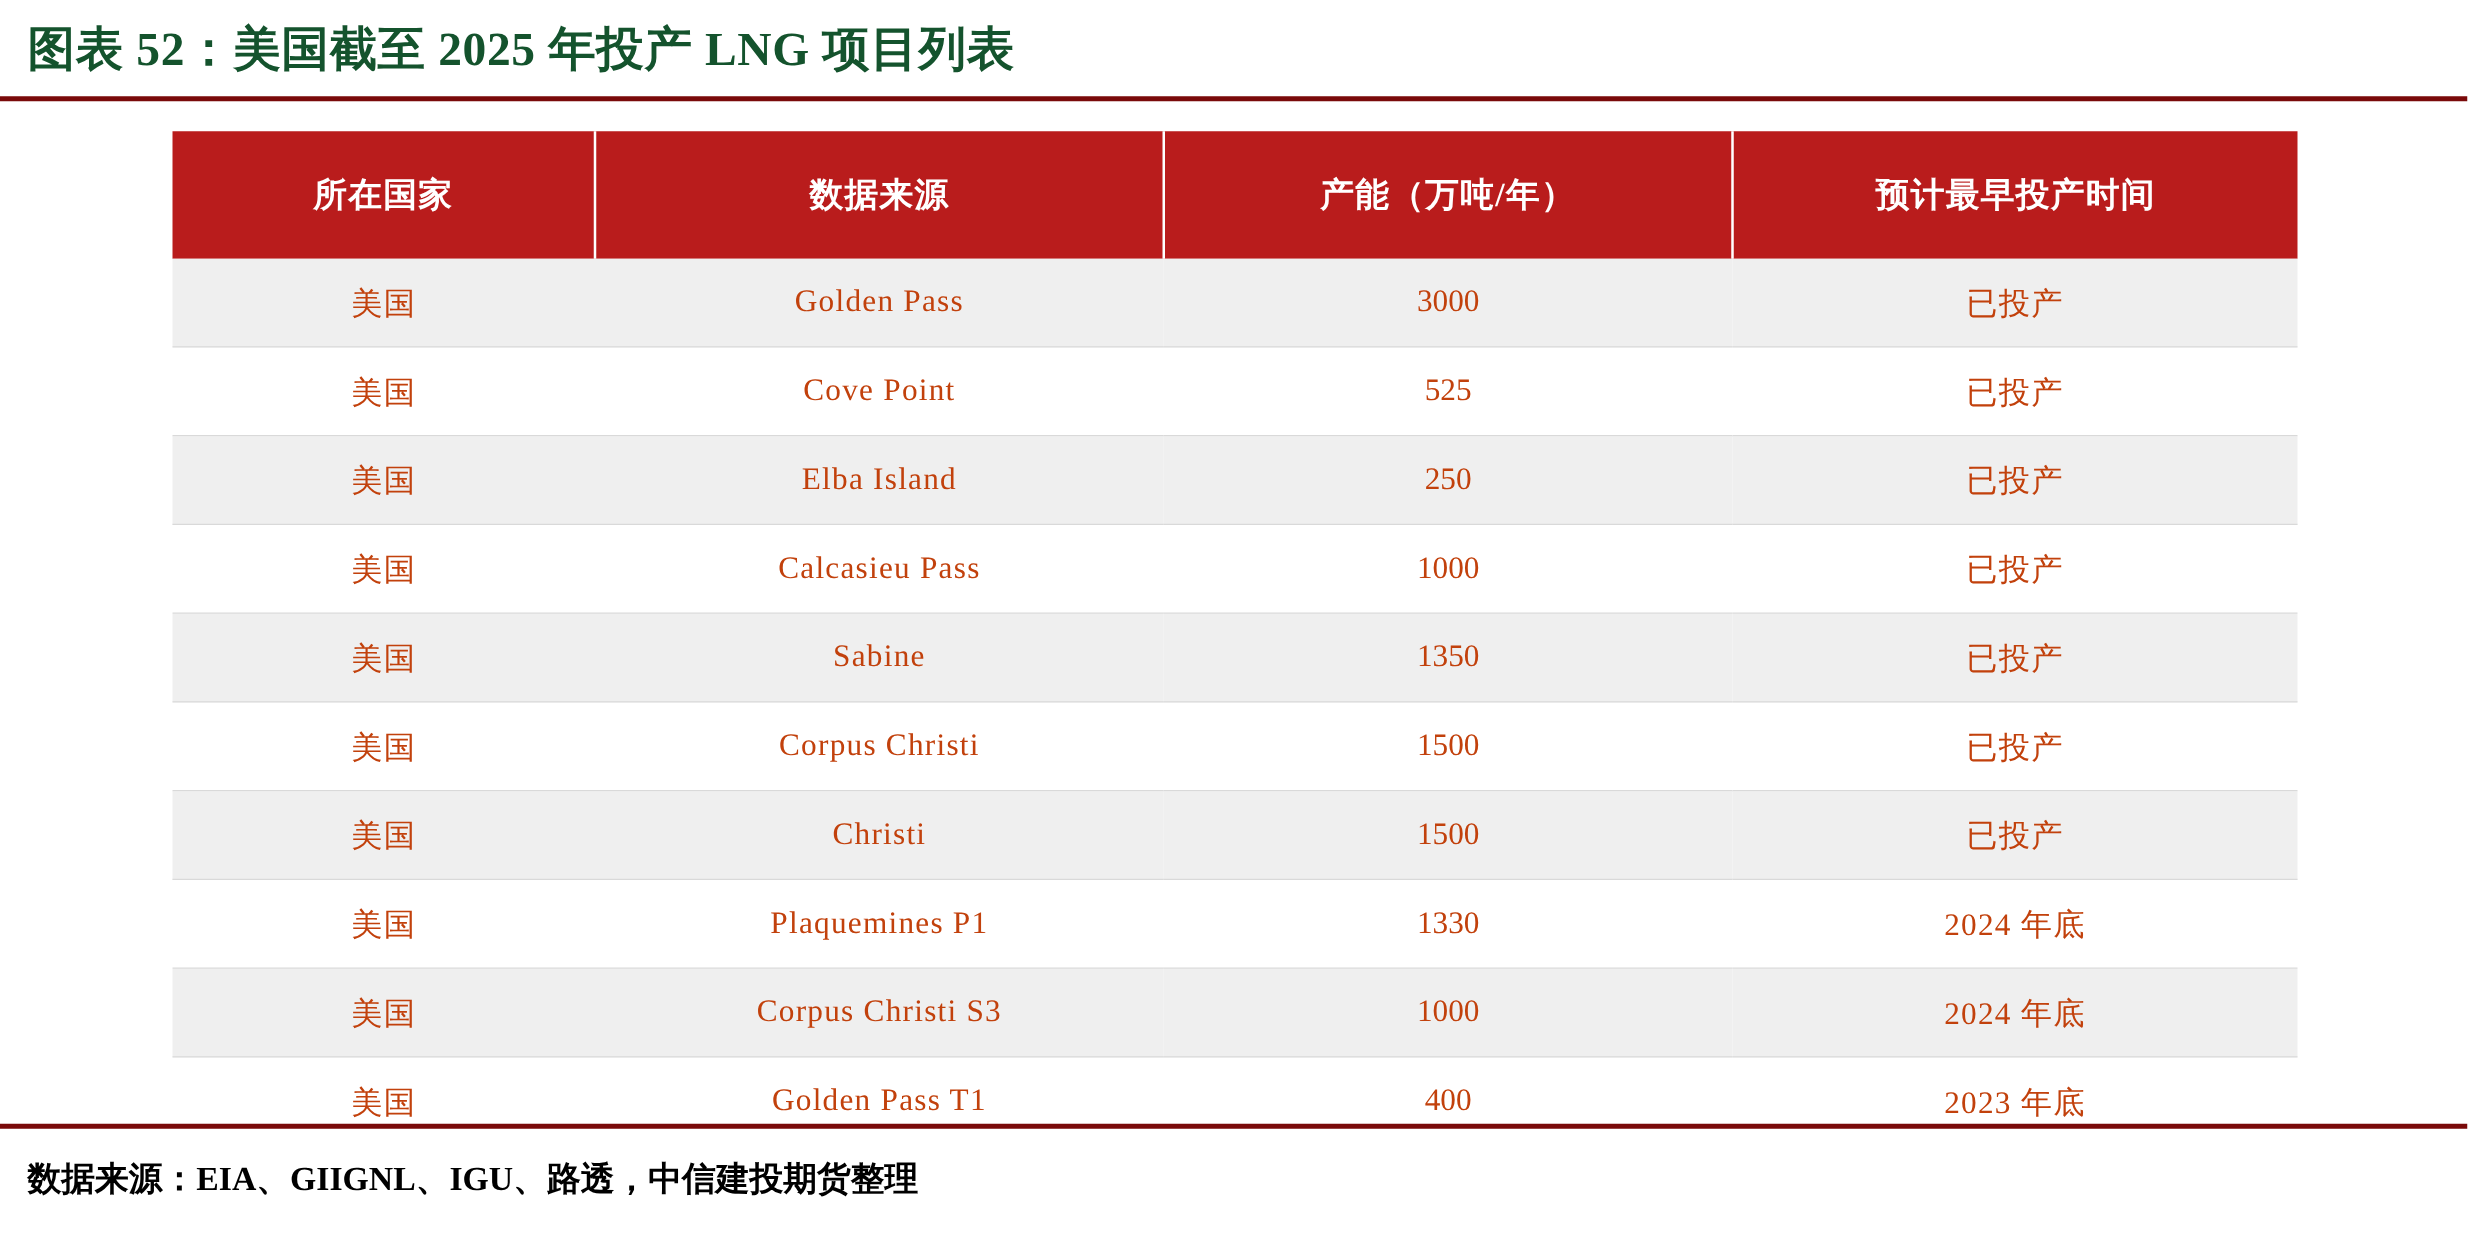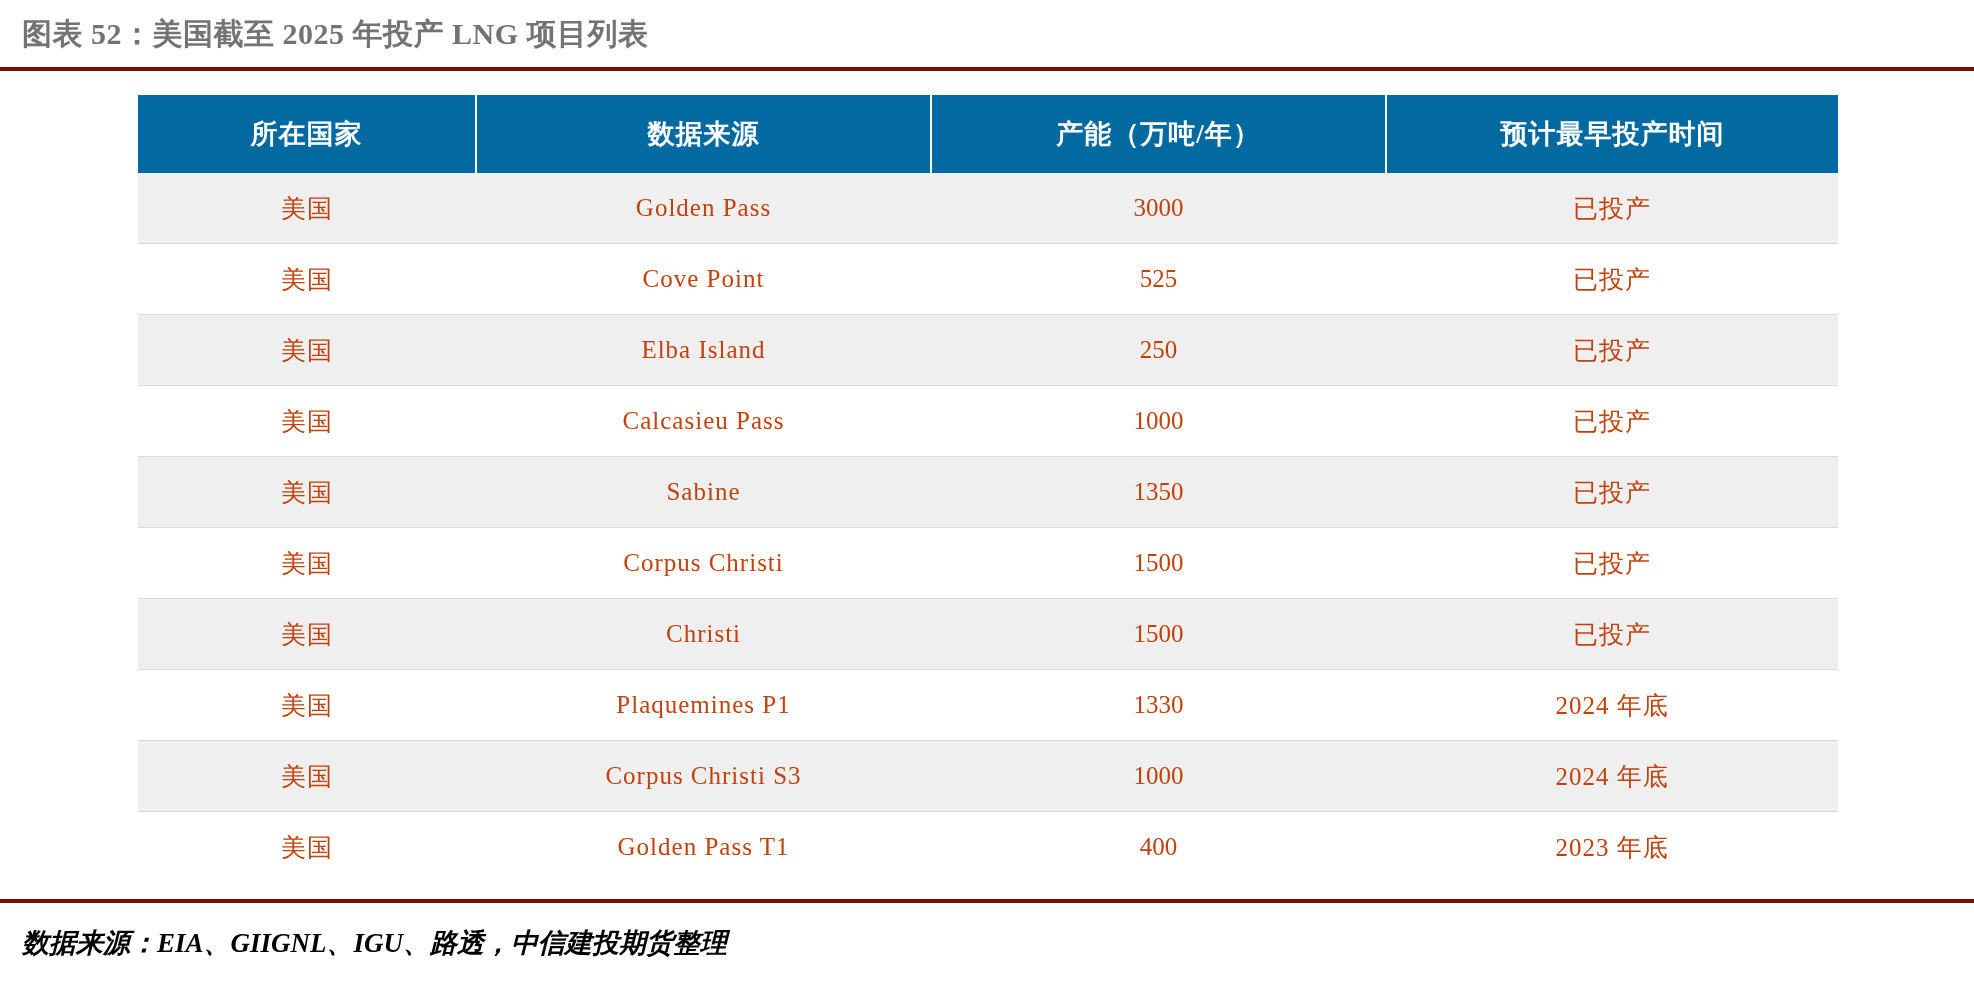--- a/index.html
+++ b/index.html
@@ -22,23 +22,23 @@
     box-sizing: border-box;
     position: relative;
   }
 
   
   .title-block {
     padding: 14px 0 12px 22px;
   }
   .title-text {
     font-family: "Liberation Serif", serif;
-    font-size: 30px;
+    font-size: 38px;
     font-weight: bold;
-    color: #737373;
+    color: #14532d;
     letter-spacing: 0.5px;
     white-space: nowrap;
   }
   .rule-top {
     height: 4px;
     background: #7a0a0a;
     width: 1974px;
     margin: 0;
   }
 
@@ -50,31 +50,31 @@
     border-collapse: collapse;
     table-layout: fixed;
     width: 1700px;
   }
   table.lng col.c0 { width: 338px; }
   table.lng col.c1 { width: 455px; }
   table.lng col.c2 { width: 455px; }
   table.lng col.c3 { width: 452px; }
 
   table.lng thead th {
-    background: #0369a1;
+    background: #b91c1c;
     color: #ffffff;
     font-family: "Liberation Serif", serif;
     font-weight: bold;
     font-size: 27px;
     height: 78px;
     text-align: center;
     vertical-align: middle;
     letter-spacing: 1px;
     border-right: 2px solid #ffffff;
-    padding: 0;
+    padding: 12px;
   }
   table.lng thead th:last-child { border-right: none; }
 
   table.lng tbody td {
     height: 70px;
     text-align: center;
     vertical-align: middle;
     font-size: 25px;
     padding: 0;
     border-bottom: 1px solid #d9d9d9;
@@ -112,21 +112,20 @@
     bottom: 0;
     width: 1974px;
   }
   .rule-bottom {
     height: 4px;
     background: #7a0a0a;
     width: 1974px;
   }
   .source-text {
     font-family: "Liberation Serif", serif;
-    font-style: italic;
     font-weight: bold;
     font-size: 27px;
     color: #000000;
     padding: 22px 0 36px 22px;
     white-space: nowrap;
   }
 </style>
 </head>
 <body>
 

